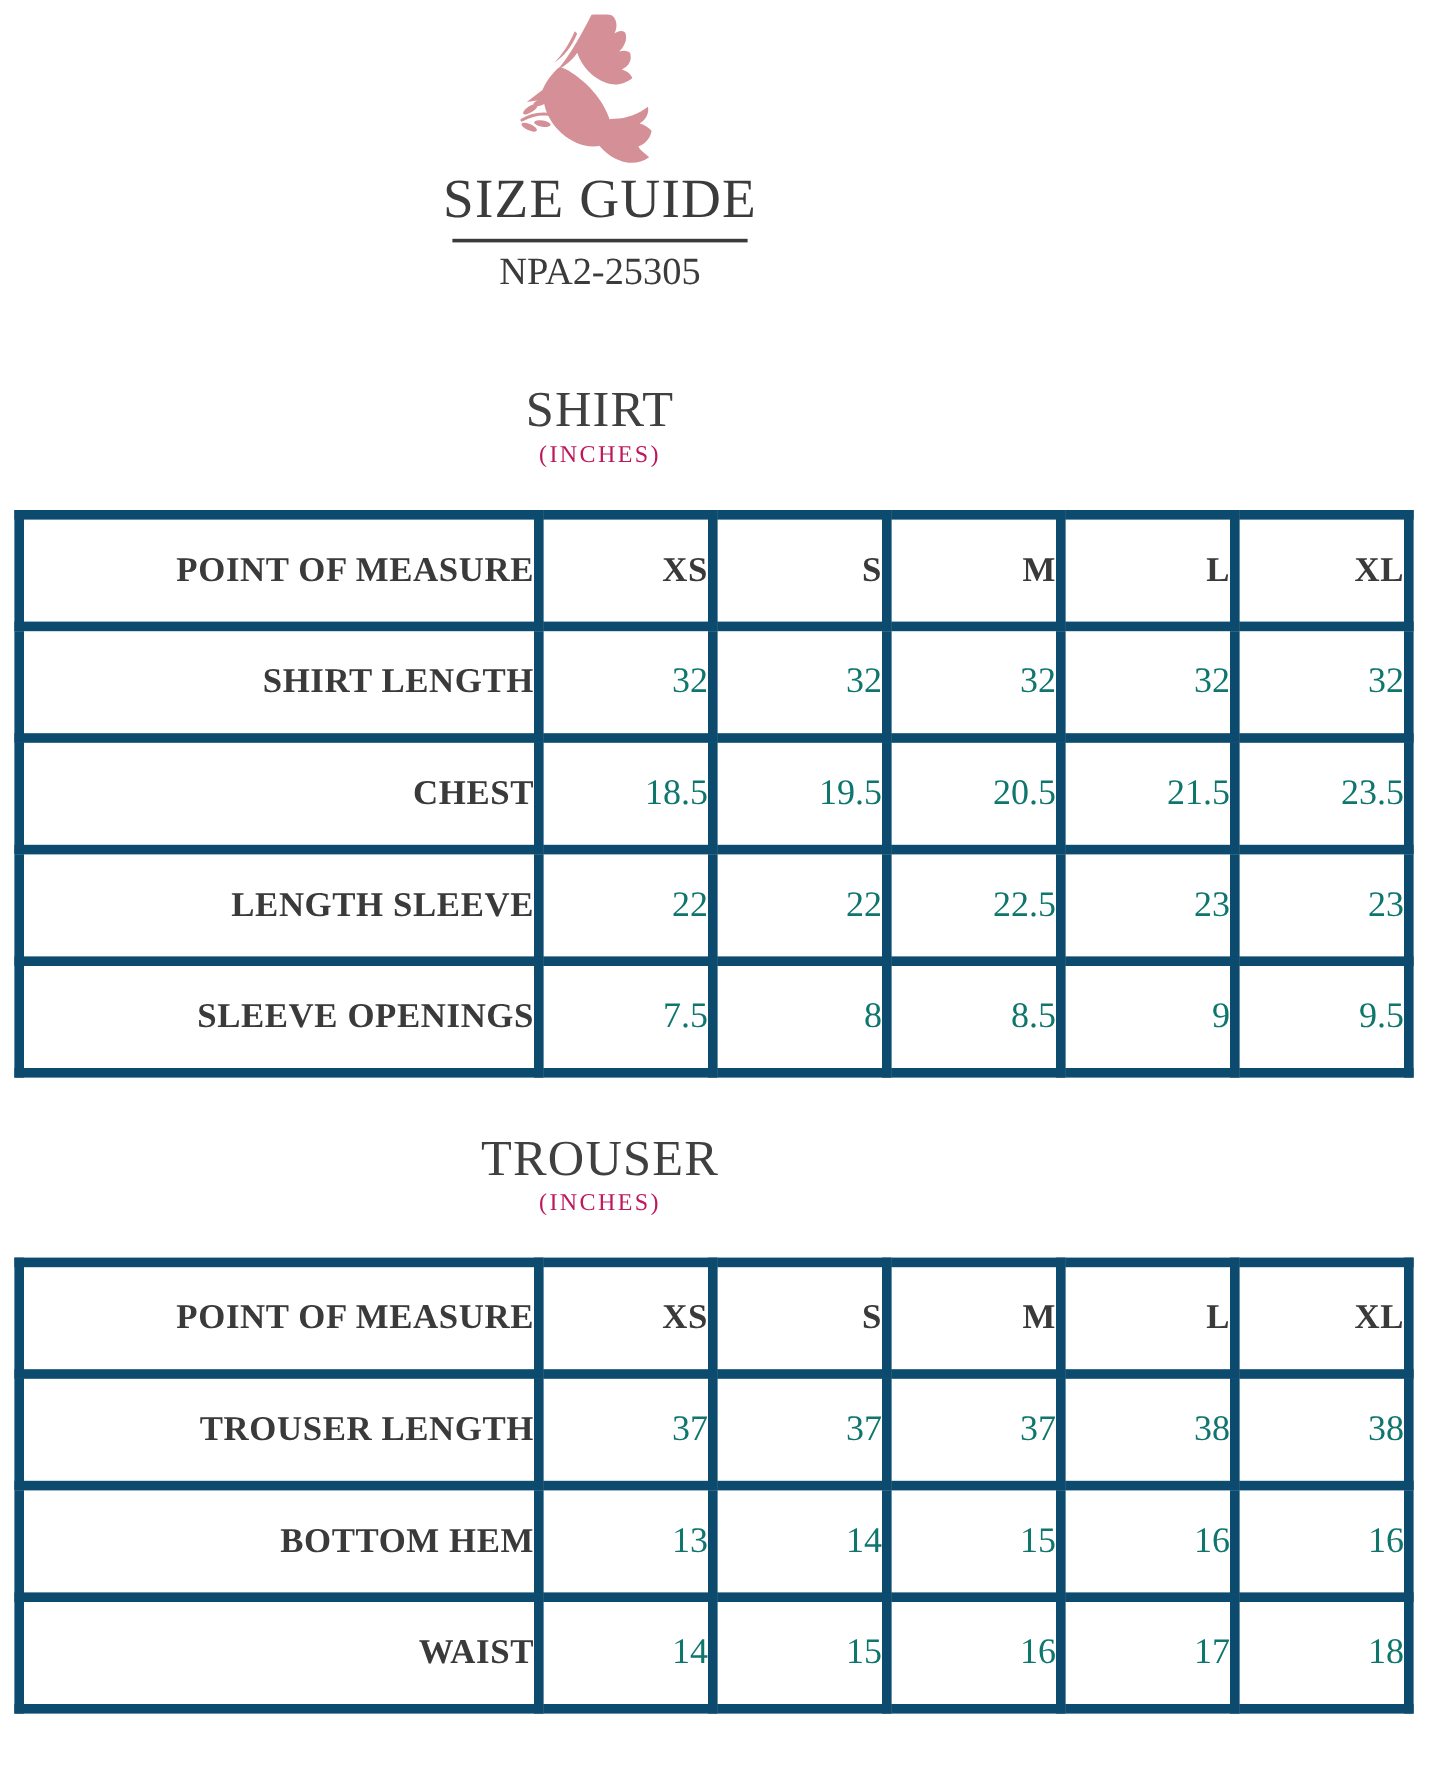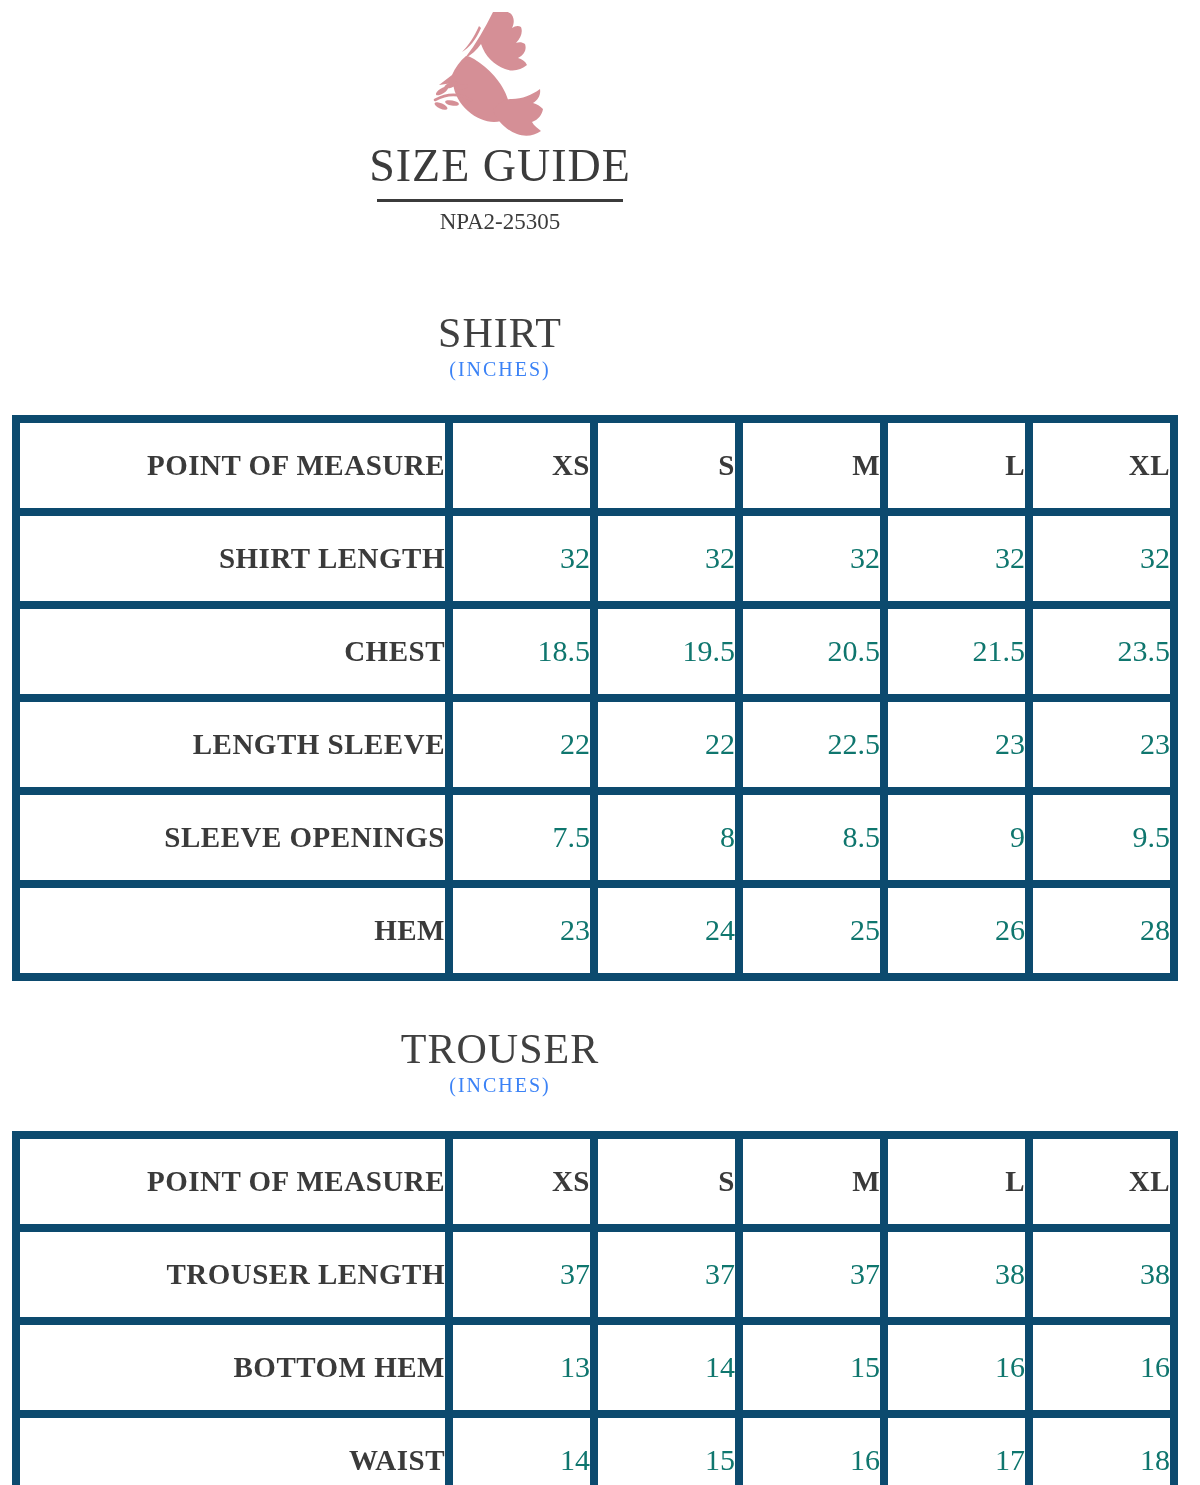--- a/index.html
+++ b/index.html
@@ -31,40 +31,40 @@
     margin: 2px 0 0;
     color: #3b3b3b;
   }
   .title-rule {
     width: 246px;
     height: 3px;
     background: #3b3b3b;
     margin: 9px auto 7px;
   }
   .product-code {
-    font-size: 23px;
+    font-size: 32px;
     line-height: 1.1;
     margin: 0;
     color: #3b3b3b;
   }
   .section-shirt { margin-top: 76px; }
   .section-trouser { margin-top: 46px; }
   .section-title {
     font-size: 42px;
     line-height: 1.05;
     letter-spacing: 1px;
     font-weight: normal;
     margin: 0;
     color: #404040;
   }
   .unit-label {
     font-size: 20px;
     letter-spacing: 2px;
     margin-top: 3px;
-    color: #3b82f6;
+    color: #be185d;
   }
   table.size-table {
     width: 1166px;
     margin: 34px auto 0;
     border-collapse: collapse;
     table-layout: fixed;
   }
   table.size-table th,
   table.size-table td {
     border: 8px solid #0c4a6e;
@@ -188,28 +188,20 @@
             <td>23</td>
           </tr>
           <tr>
             <th class="label-col">SLEEVE OPENINGS</th>
             <td>7.5</td>
             <td>8</td>
             <td>8.5</td>
             <td>9</td>
             <td>9.5</td>
           </tr>
-          <tr>
-            <th class="label-col">HEM</th>
-            <td>23</td>
-            <td>24</td>
-            <td>25</td>
-            <td>26</td>
-            <td>28</td>
-          </tr>
         </tbody>
     </table>
   </section>
 
   <section class="section-trouser">
     <h2 class="section-title">TROUSER</h2>
     <div class="unit-label">(INCHES)</div>
     <table class="size-table">
       <thead>
           <tr>

